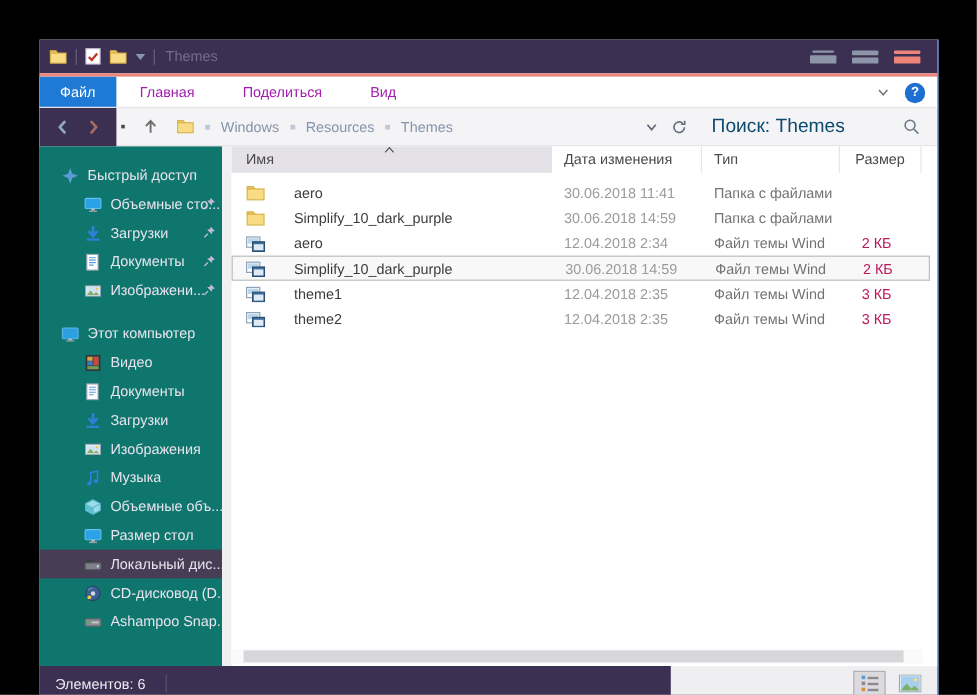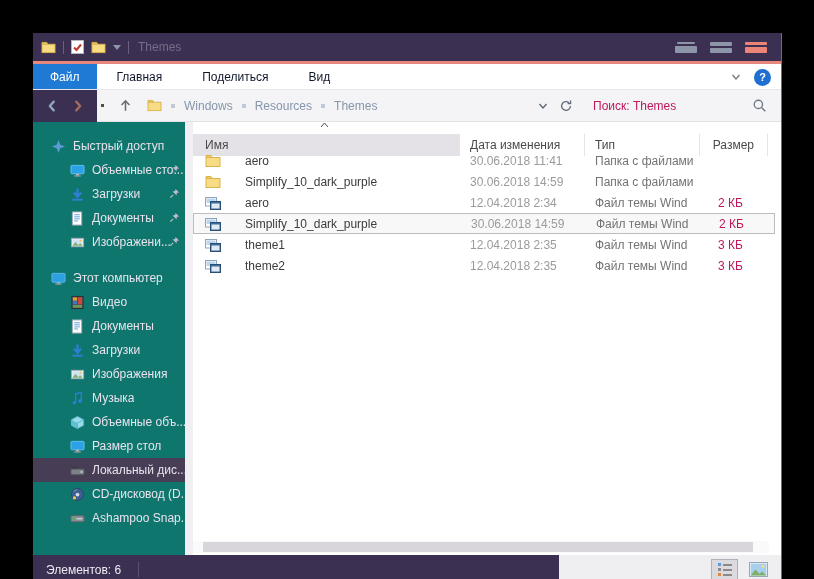--- a/index.html
+++ b/index.html
@@ -38,56 +38,56 @@
   .wbtn.close .b { background: #ec8478; }
   .wbtn.close .b1 { width: 22px; height: 3px; }
   .wbtn.close .b2 { width: 22px; height: 6px; }
   .accent-line { height: 3px; background: #e8877e; flex: 0 0 auto; }
 
   
   .tabsrow {
     height: 26px; background: #fff; display: flex; align-items: stretch;
     border-bottom: 1px solid #e7e5e9; flex: 0 0 auto; position: relative;
   }
-  .tab { font-size: 12px; color: #0f172a; padding: 0 20px; display: flex; align-items: center; }
+  .tab { font-size: 12px; color: #a21caf; padding: 0 20px; display: flex; align-items: center; }
   .tab.active { background: #1e7ad4; color: #fff; padding: 0 17px; }
   .tabsrow-right { position: absolute; right: 10px; top: 0; height: 26px; display: flex; align-items: center; gap: 12px; }
   .help-circle { width: 17px; height: 17px; border-radius: 50%; background: #1d6fd0; color: #fff;
     font-size: 11px; font-weight: bold; display: flex; align-items: center; justify-content: center; }
 
   
   .addressrow {
     height: 32px; background: #f4f3f6; display: flex; align-items: center;
     border-bottom: 1px solid #e3e1e6; flex: 0 0 auto;
   }
   .navbox { width: 64px; height: 32px; background: #3c3052; display: flex; align-items: center; justify-content: center; gap: 12px; }
   .nav-dot { width: 3px; height: 3px; background: #4d4d4d; margin-left: 4px; }
   .upwrap { margin-left: 14px; }
   .addr-folder { margin-left: 14px; }
   .crumbs { display: flex; align-items: center; gap: 9px; margin-left: 9px; font-size: 12px; color: #8695ab; }
   .crumb-sep { width: 4px; height: 4px; background: #c0cad7; }
   .addr-right { margin-left: auto; display: flex; align-items: center; gap: 10px; }
-  .searchbox { width: 198px; display: flex; align-items: center; font-size: 12px; color: #be185d; padding-left: 10px; text-align: center; }
+  .searchbox { width: 198px; display: flex; align-items: center; font-size: 16px; color: #0c4a6e; padding-left: 10px; text-align: center; }
   .searchbox .mag { margin-left: auto; margin-right: 14px; }
 
   
   .main { flex: 1 1 auto; display: flex; min-height: 0; position: relative; }
 
   .sidebar { width: 152px; background: #0f766e; color: #e8e3ee; font-size: 12px; padding-top: 12px; overflow: hidden; flex: 0 0 auto; }
   .srow { height: 24px; display: flex; align-items: center; gap: 7px; padding-left: 37px; position: relative; white-space: nowrap; }
   .srow.section { padding-left: 18px; }
   .srow.highlight { background: #473e56; }
   .srow .pin { position: absolute; right: 5px; top: 6px; }
   .sgap { height: 12px; }
   .slabel { overflow: hidden; }
 
   .side-scroll { width: 8px; background: #f0eff2; flex: 0 0 auto; }
 
   .filearea { flex: 1 1 auto; background: #fff; position: relative; font-size: 12px; min-width: 0; }
-  .fheader { position: absolute; top: 12px; left: 0; right: 0; height: 22px; display: flex; color: #4a4a4a; }
+  .fheader { position: absolute; top: 0; left: 0; right: 0; height: 22px; display: flex; color: #4a4a4a; }
   .fh { display: flex; align-items: center; border-right: 1px solid #e6e4e8; }
   .fh.name { width: 267px; padding-left: 12px; background: #e4e2e6; }
   .fh.date { width: 125px; padding-left: 10px; }
   .fh.type { width: 115px; padding-left: 10px; }
   .fh.size { width: 68px; justify-content: flex-end; padding-right: 13px; text-align: center; }
   .sort-caret { position: absolute; left: 127px; top: 0px; }
 
   .frows { position: absolute; top: 28px; left: 0; right: 0; }
   .frow { height: 21px; display: flex; align-items: center; }
   .frow.selected { background: #f8f8f8; border: 1px solid #bdbdbd; margin-right: 6px; }

